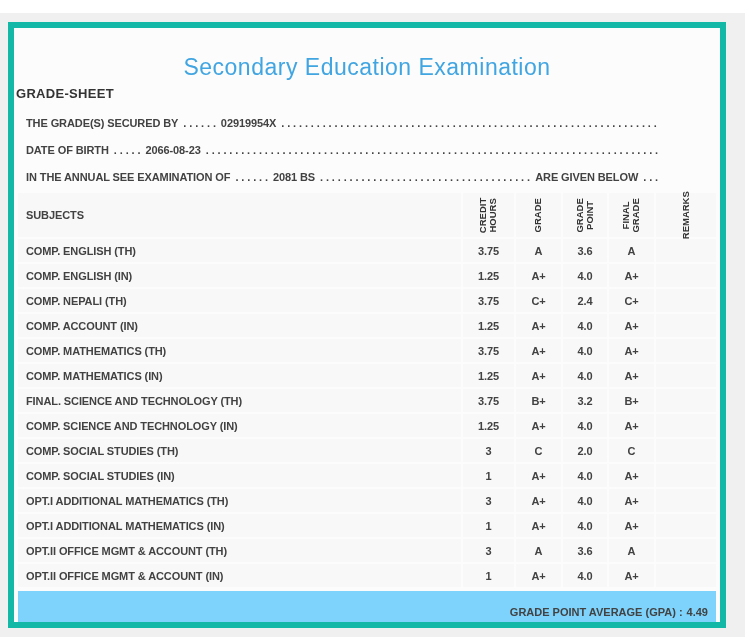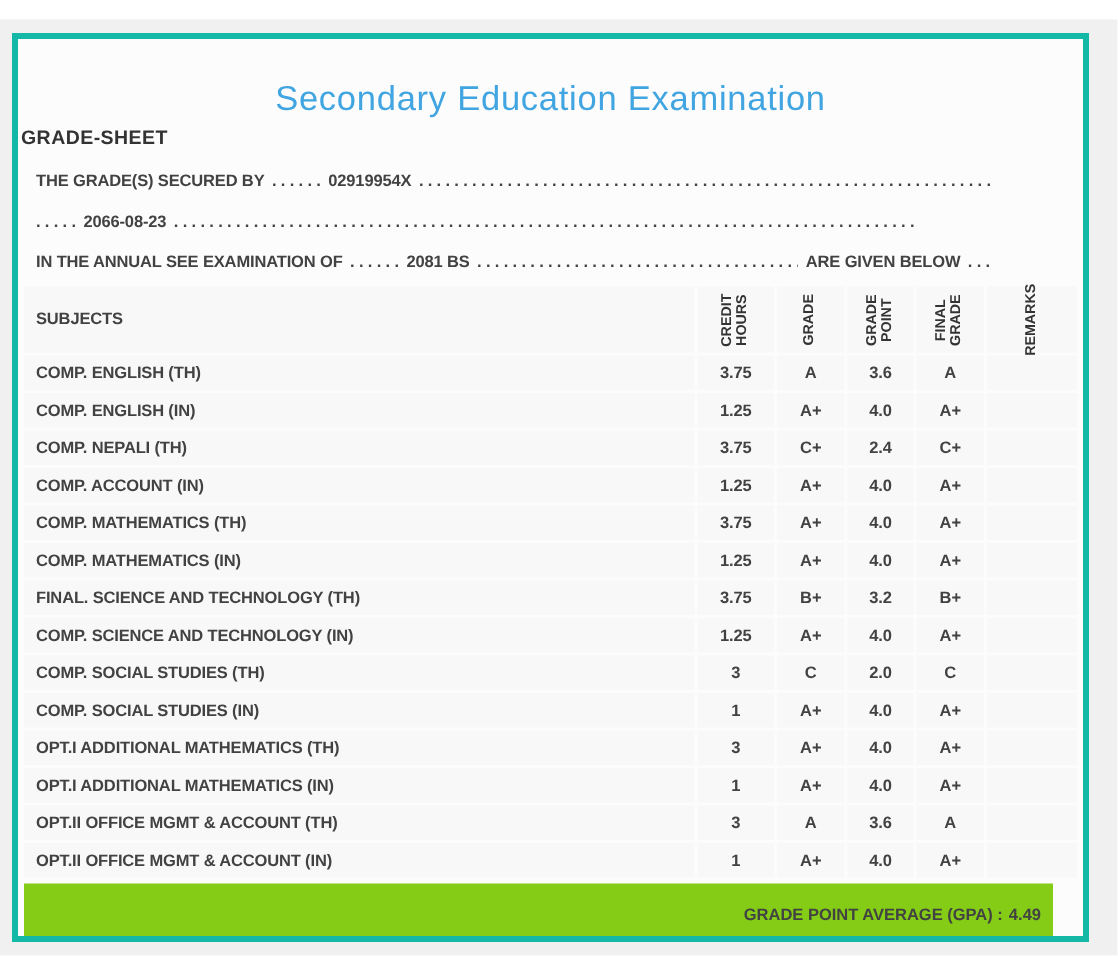--- a/index.html
+++ b/index.html
@@ -1,20 +1,20 @@
 <!DOCTYPE html>
 <html><head>
 <meta charset="utf-8">
 <style>
   * { margin: 0; padding: 0; box-sizing: border-box; }
   html, body { width: 745px; height: 637px; overflow: hidden; background: #ffffff;
     font-family: "Liberation Sans", sans-serif; }
   .page-bg { margin-top: 13px; height: 624px; background: #f0f0f0; padding-top: 9px; }
   .card { margin-left: 8px; width: 718px; height: 606px; background: #fcfcfc;
-    border: 4px solid #14b8a6; padding: 26px 2px 0 2px; overflow: hidden; }
+    border: 6px solid #14b8a6; padding: 26px 2px 0 2px; overflow: hidden; }
   .title { text-align: center; color: #41a5e1; font-size: 23px; font-weight: 400;
     letter-spacing: 0.5px; line-height: 26px; }
   .subtitle { text-align: left; color: #333; font-size: 13px; font-weight: 700;
     letter-spacing: 0.3px; margin-top: 6px; line-height: 16px; }
   .info-block { margin-top: 8px; }
   .info-line { display: flex; align-items: baseline; column-gap: 5px;
     padding: 0 60px 0 10px; height: 27px; line-height: 27px;
     font-size: 11px; font-weight: 700; color: #424242; letter-spacing: -0.1px;
     white-space: nowrap; overflow: hidden; }
   .info-line .seg { flex: 0 0 auto; }
@@ -24,41 +24,42 @@
   table.grades td, table.grades th { background: #f8f8f8; color: #424242;
     font-size: 11px; font-weight: 700; letter-spacing: -0.1px; }
   th.subj-h { text-align: left; padding-left: 8px; height: 44px; vertical-align: middle; }
   th.vert { height: 44px; vertical-align: middle; overflow: visible; }
   th.vert .rot-wrap { display: flex; align-items: center; justify-content: center;
     height: 44px; }
   th.vert .rot { transform: rotate(-90deg); white-space: pre-line; text-align: center;
     font-size: 9.5px; line-height: 1.1; color: #333; letter-spacing: 0; }
   td.subj { text-align: left; padding-left: 8px; height: 23px; margin-left: 40px; }
   td.val { text-align: center; height: 23px; }
-  .gpa-footer { margin: 2px 18px 0 2px; height: 42px; background: #84cc16;
+  .gpa-footer { margin: 2px 2px 0 2px; height: 42px; background: #7dd3fc;
     display: flex; align-items: center; justify-content: flex-end; gap: 4px;
     padding-right: 8px; font-size: 11px; font-weight: 700; color: #424242; }
 </style>
 </head>
 <body>
 
 <div class="page-bg">
   <div class="card">
 
     <div class="title">Secondary Education Examination</div>
     <div class="subtitle">GRADE-SHEET</div>
 
     <div class="info-block">
       <div class="info-line">
         <span class="seg">THE GRADE(S) SECURED BY</span>
         <span class="seg">. . . . . .</span>
         <span class="seg">02919954X</span>
         <span class="leader">. . . . . . . . . . . . . . . . . . . . . . . . . . . . . . . . . . . . . . . . . . . . . . . . . . . . . . . . . . . . . . . . . . . . . . . . . . . . . . . . . . . .</span>
       </div>
       <div class="info-line">
+        <span class="seg">DATE OF BIRTH</span>
         <span class="seg">. . . . .</span>
         <span class="seg">2066-08-23</span>
         <span class="leader">. . . . . . . . . . . . . . . . . . . . . . . . . . . . . . . . . . . . . . . . . . . . . . . . . . . . . . . . . . . . . . . . . . . . . . . . . . . . . . . . . . . .</span>
       </div>
       <div class="info-line">
         <span class="seg">IN THE ANNUAL SEE EXAMINATION OF</span>
         <span class="seg">. . . . . .</span>
         <span class="seg">2081 BS</span>
         <span class="leader">. . . . . . . . . . . . . . . . . . . . . . . . . . . . . . . . . . . . . . . . . . . . . . . . . . . . . . . . . . . . . . . . . . . . . . . . . . . . . . . . . . . .</span>
         <span class="seg">ARE GIVEN BELOW</span>

